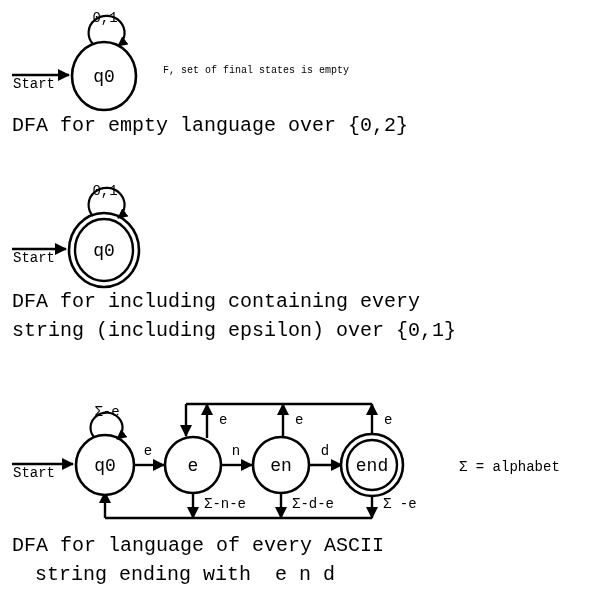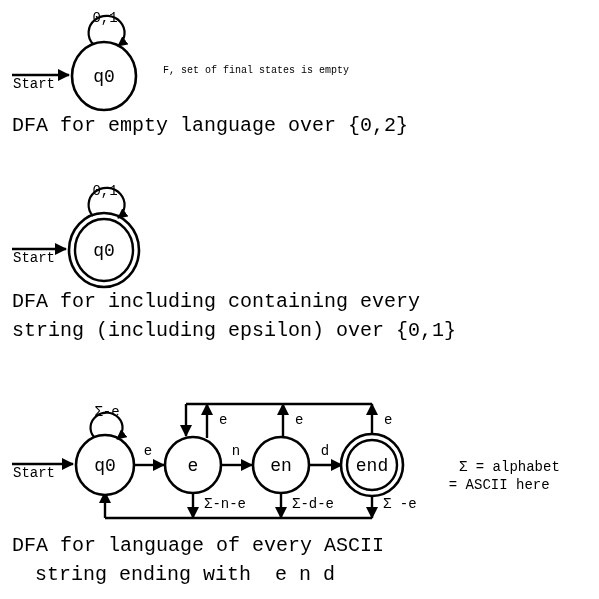--- a/index.html
+++ b/index.html
@@ -153,18 +153,17 @@
   </svg>
 
   <div class="cap note-txt" style="left:163px; top:62px;">F, set of final states is empty</div>
 
   <div class="cap caption-big" style="left:12px; top:114px;">DFA for empty language over {0,2}</div>
 
   <div class="cap caption-big" style="left:12px; top:290px;">DFA for including containing every</div>
   <div class="cap caption-big" style="left:12px; top:319px;">string (including epsilon) over {0,1}</div>
 
   <div class="cap legend-txt" style="left:432px; top:458px;margin-left:27px;">Σ = alphabet</div>
-  <div class="cap legend-txt" style="left:432px; top:476px;">  = ASCII here</div>
 
   <div class="cap caption-big" style="left:12px; top:534px;">DFA for language of every ASCII</div>
   <div class="cap caption-big" style="left:12px; top:563px;margin-left:23px;">string ending with  e n d</div>
 
 </div>
 
 </body></html>

